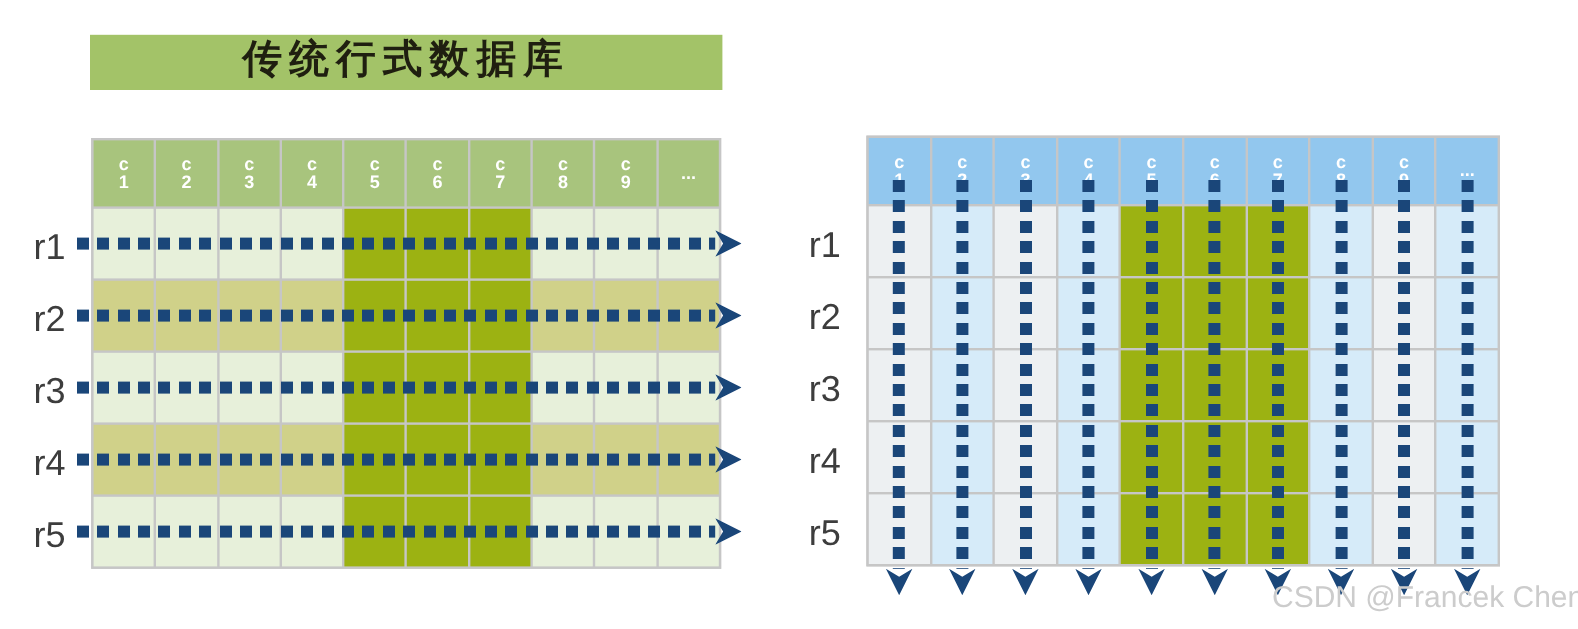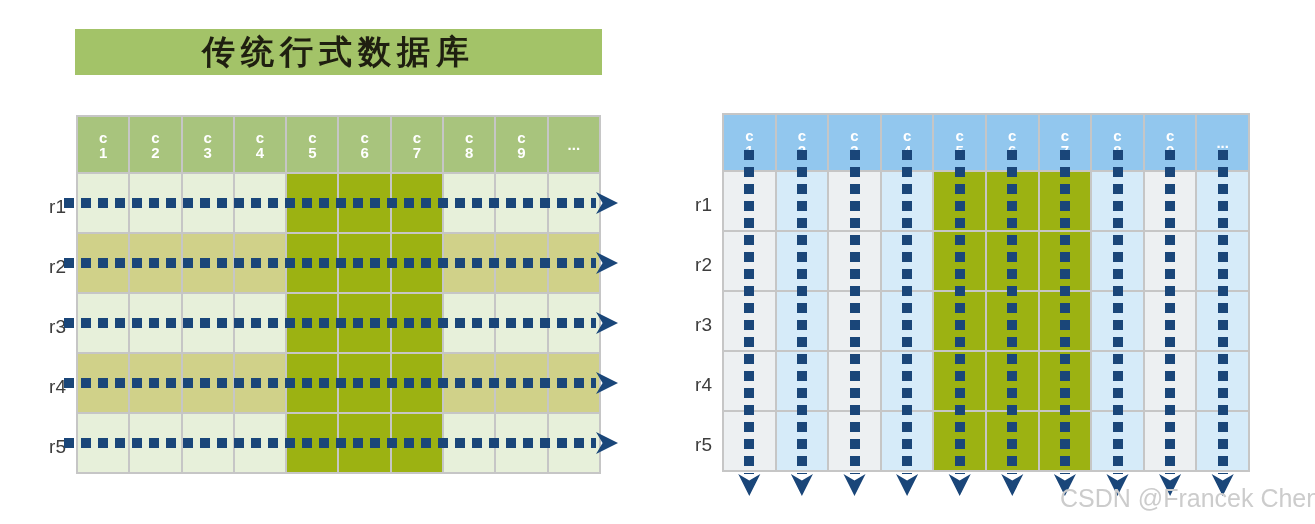--- a/index.html
+++ b/index.html
@@ -2,21 +2,21 @@
 <html style="--left-title-bg: #a3c368; --left-title-text: #1f1f10; --left-header-cell: #a8c47d; --left-row-light: #e7f0da; --left-row-khaki: #d0d189; --highlight-olive: #9cb212; --right-title-bg: #a5d9f8; --right-title-text: #18a0e8; --right-header-cell: #92c7ee; --right-col-gray: #edf0f2; --right-col-blue: #d6ebf9; --arrow-navy: #1a4679; --grid-line: #c6c6c6; --row-label-text: #3d3d3d; --watermark-text: #cccccc;"><head>
 <meta charset="utf-8">
 <style>
   html,body { margin:0; padding:0; background:#ffffff; }
   .canvas {
     position:relative; width:1315px; height:524px; background:#ffffff;
     overflow:hidden; font-family:"Liberation Sans", sans-serif;
   }
   .title-bar {
     position:absolute; height:46px; line-height:46px; text-align:center;
-    font-family:Liberation Sans, sans-serif; font-weight:bold; font-size:33px;
+    font-family:Liberation Mono, monospace; font-weight:bold; font-size:33px;
     letter-spacing:6px;
   }
   #left-title  { left:75px;  top:29px; width:527px; background:var(--left-title-bg,#a3c368);  color:var(--left-title-text,#1f1f10); }
   #right-title { left:718px; top:29px; width:529px; background:var(--right-title-bg,#a5d9f8); color:var(--right-title-text,#18a0e8); }
 
   .grid {
     position:absolute; display:grid; gap:2px; box-sizing:border-box;
     background:var(--grid-line,#c6c6c6); border:2px solid var(--grid-line,#c6c6c6);
     grid-template-columns:repeat(10,1fr); grid-template-rows:55px repeat(5,1fr);
   }
@@ -25,22 +25,22 @@
 
   .cell { width:100%; height:100%; }
   .cell.header {
     display:flex; flex-direction:column; align-items:center; justify-content:center;
     color:#ffffff; font-weight:bold; font-size:15px; line-height:15px;
   }
   .cell.header.left-h  { background:var(--left-header-cell,#a8c47d); }
   .cell.header.right-h { background:var(--right-header-cell,#92c7ee); }
 
   .row-label {
-    position:absolute; width:38px; height:30px; line-height:30px; text-align:right;
-    font-size:19px; color:var(--row-label-text,#3d3d3d);
+    position:absolute; width:38px; height:30px; line-height:30px; text-align:left;
+    font-size:30px; color:var(--row-label-text,#3d3d3d);
   }
 
   .h-arrow { position:absolute; display:flex; z-index:5; height:24px; }
   .dash-h {
     flex:1; height:10px; align-self:center;
     background:repeating-linear-gradient(to right, var(--arrow-navy,#1a4679) 0 10px, transparent 10px 17px);
   }
   .head-right {
     width:22px; height:24px; background:var(--arrow-navy,#1a4679);
     clip-path:polygon(0% 4%, 30% 50%, 0% 96%, 100% 50%);

